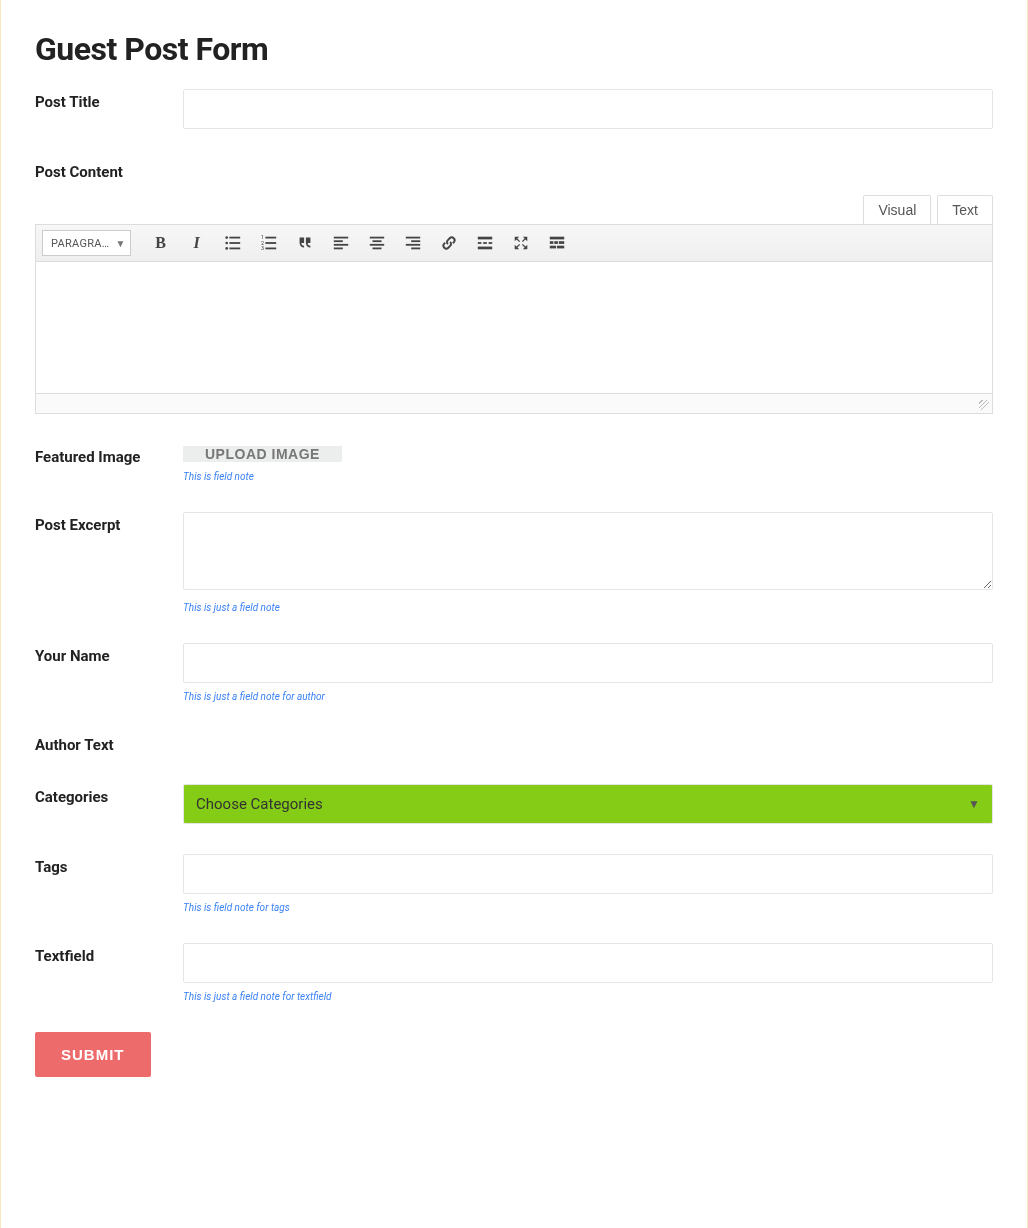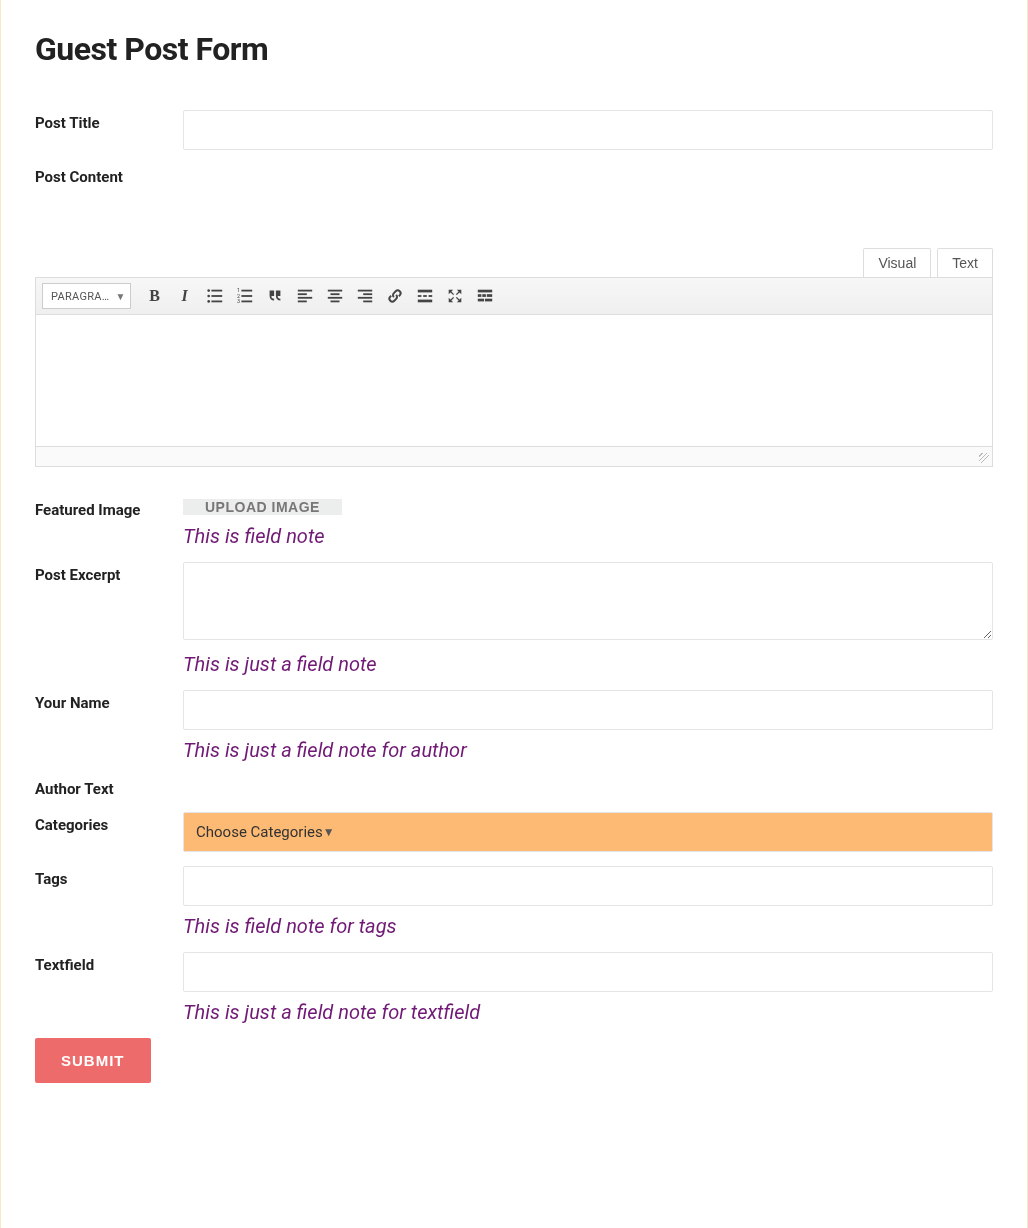--- a/index.html
+++ b/index.html
@@ -10,26 +10,26 @@
   padding: 30px 34px 40px 34px;
   width: 1028px;
   border-left: 1px solid #f7e9c4;
   border-right: 1px solid #f7e9c4;
   min-height: 1228px;
 }
 h1.page-title {
   font-size: 32px;
   font-weight: 700;
   color: #222;
-  margin-bottom: 42px;
+  margin-bottom: 21px;
   letter-spacing: -0.5px;
 }
 .form-row {
   display: flex;
-  margin-bottom: 14px;
+  margin-bottom: 30px;
   align-items: flex-start;
 }
 .label-col {
   width: 148px;
   flex-shrink: 0;
   font-weight: 700;
   font-size: 15px;
   color: #222;
   padding-top: 4px;
 }
@@ -49,22 +49,22 @@
   border: 1px solid #e5e5e5;
   border-radius: 2px;
   padding: 8px 10px;
   font-size: 15px;
   resize: vertical;
   background: #fff;
   font-family: inherit;
 }
 .field-note {
   font-style: italic;
-  color: #701a75;
-  font-size: 20px;
+  color: #3b82f6;
+  font-size: 10px;
   margin-top: 8px;
 }
 .upload-btn {
   background: #eceded;
   color: #777;
   border: none;
   padding: 0 22px;
   font-size: 14px;
   font-weight: 600;
   letter-spacing: 0.5px;
@@ -84,29 +84,28 @@
 }
 .editor-tab {
   border: 1px solid #ddd;
   border-bottom: none;
   background: #fff;
   color: #555;
   padding: 6px 14px;
   font-size: 14px;
   cursor: pointer;
   border-radius: 2px 2px 0 0;
-  margin-top: 48px;
 }
 .editor-toolbar {
   border: 1px solid #ddd;
   background: linear-gradient(#f7f7f7, #efefef);
   display: flex;
   align-items: center;
   padding: 4px 6px;
-  gap: 2px;
+  gap: 8px;
 }
 .format-select {
   display: flex;
   align-items: center;
   border: 1px solid #ccc;
   background: #fff;
   height: 26px;
   padding: 0 4px 0 8px;
   font-size: 11px;
   letter-spacing: 0.3px;
@@ -165,24 +164,25 @@
 .select-wrap {
   position: relative;
 }
 .select-input {
   width: 100%;
   height: 40px;
   border: 1px solid #e5e5e5;
   border-radius: 2px;
   padding: 8px 12px;
   font-size: 15px;
-  background: #fdba74;
+  background: #84cc16;
   color: #333;
   display: flex;
   align-items: center;
+  justify-content: space-between;
   cursor: pointer;
 }
 .select-input .caret-down {
   font-size: 12px;
   color: #555;
 }
 .submit-btn {
   background: #ed6b6b;
   color: #fff;
   border: none;

